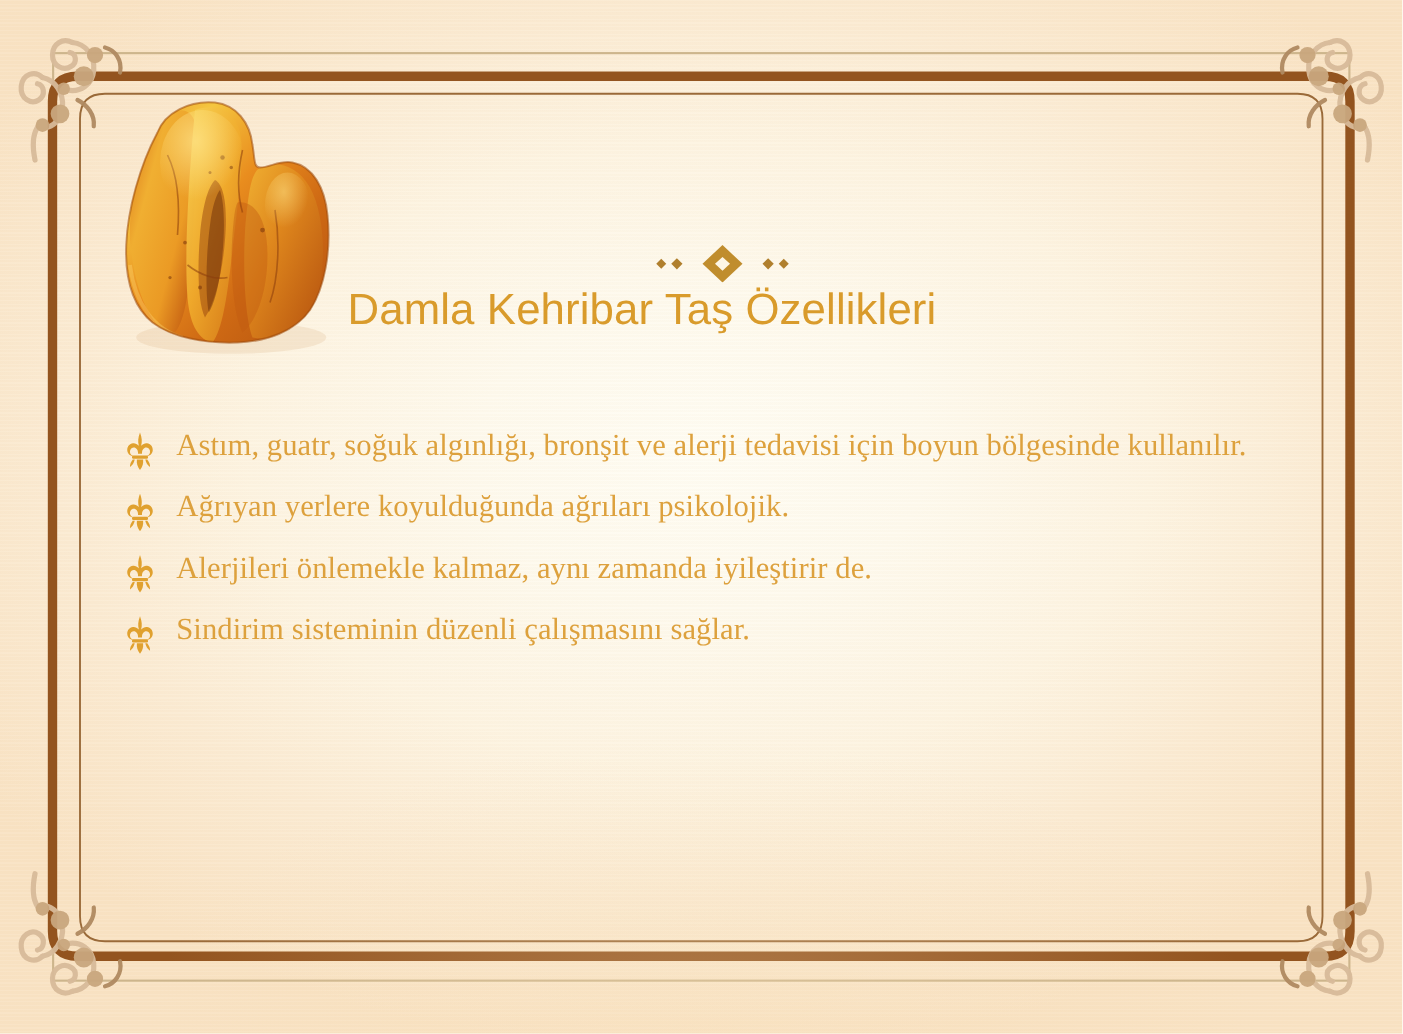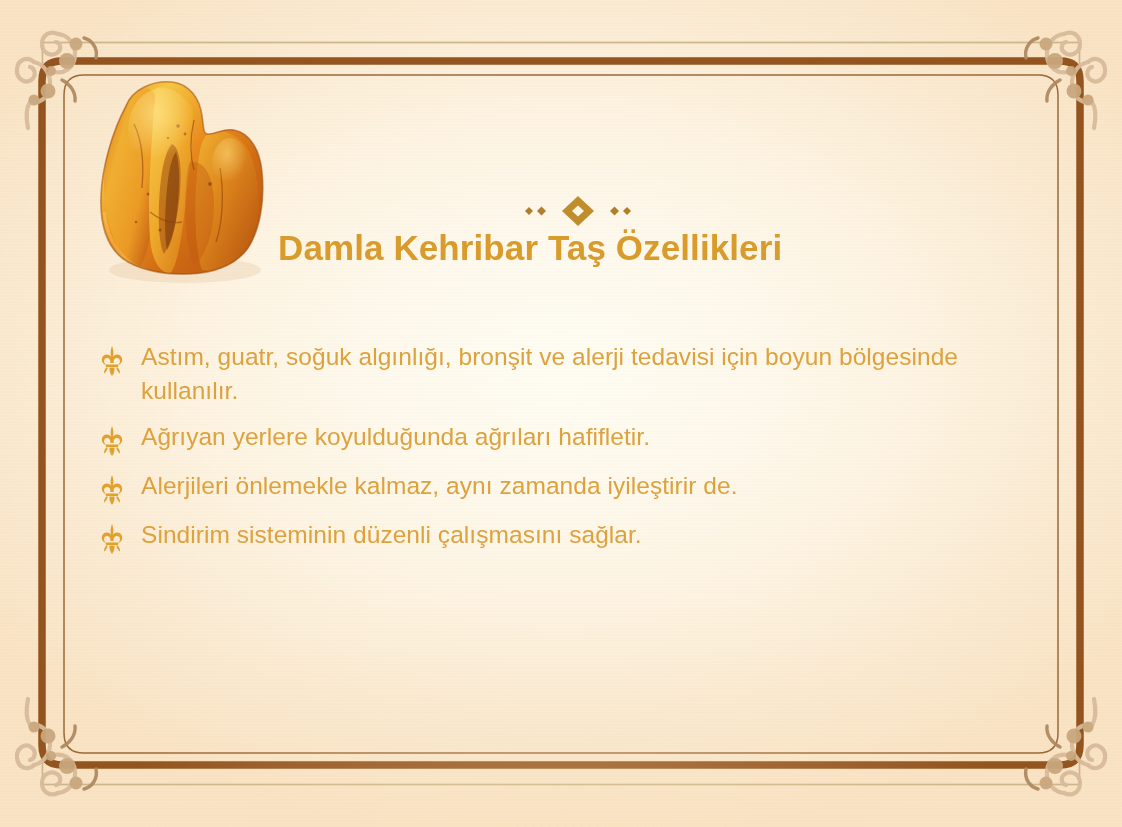--- a/index.html
+++ b/index.html
@@ -79,37 +79,38 @@
     height: 30px;
   }
 
   
   .title {
     position: absolute;
     left: 278px;
     top: 228px;
     width: 660px;
     font-size: 35px;
-    font-weight: 700;
+    font-weight: 400;
     letter-spacing: .1px;
     color: #d99b2b;
     white-space: nowrap;
   }
 
   
   .bullets {
     position: absolute;
     left: 99px;
     top: 340px;
     width: 940px;
   }
   .bullet-row {
     display: flex;
     align-items: flex-start;
     margin-bottom: 12px;
+    font-family: Liberation Serif, serif;
   }
   .bullet-mark {
     flex: 0 0 auto;
     width: 26px;
     height: 32px;
     margin-top: 5px;
     margin-right: 16px;
   }
   .bullet-text {
     flex: 1 1 auto;
@@ -396,21 +397,21 @@
                      C 21.4 17.1 20.6 18.9 18.5 19.8 C 21 19.8 23 17.9 23.2 15.2
                      C 23.4 12.3 21.4 9.9 18.6 9.6 C 17 9.4 15.4 10.1 13.9 11.6
                      C 14.8 8.5 14.6 5 13 1 Z"></path>
             <rect x="6.6" y="19.4" width="12.8" height="2.6" rx="1.1"></rect>
             <path d="M 10.5 22.6 C 10.2 25.6 10.9 28.4 13 31 C 15.1 28.4 15.8 25.6 15.5 22.6 Z"></path>
             <path d="M 7.2 22.6 C 5.6 24.6 4.8 26.6 5 28.6 C 6.9 27.3 8.2 25.3 8.8 22.6 Z"></path>
             <path d="M 18.8 22.6 C 20.4 24.6 21.2 26.6 21 28.6 C 19.1 27.3 17.8 25.3 17.2 22.6 Z"></path>
           </g>
         </svg>
       </span>
-      <span class="bullet-text">Ağrıyan yerlere koyulduğunda ağrıları hafifletir.</span>
+      <span class="bullet-text">Ağrıyan yerlere koyulduğunda ağrıları psikolojik.</span>
     </div>
 
 
     <div class="bullet-row">
       <span class="bullet-mark">
         <svg viewBox="0 0 26 32" width="26" height="32">
           <g fill="#e0a12f">
             <path d="M 13 1 C 11.4 5 11.2 8.5 12.1 11.6 C 10.6 10.1 9 9.4 7.4 9.6
                      C 4.6 9.9 2.6 12.3 2.8 15.2 C 3 17.9 5 19.8 7.5 19.8
                      C 5.4 18.9 4.6 17.1 5.1 15.3 C 5.7 13.3 7.7 12.4 9.4 13.3

